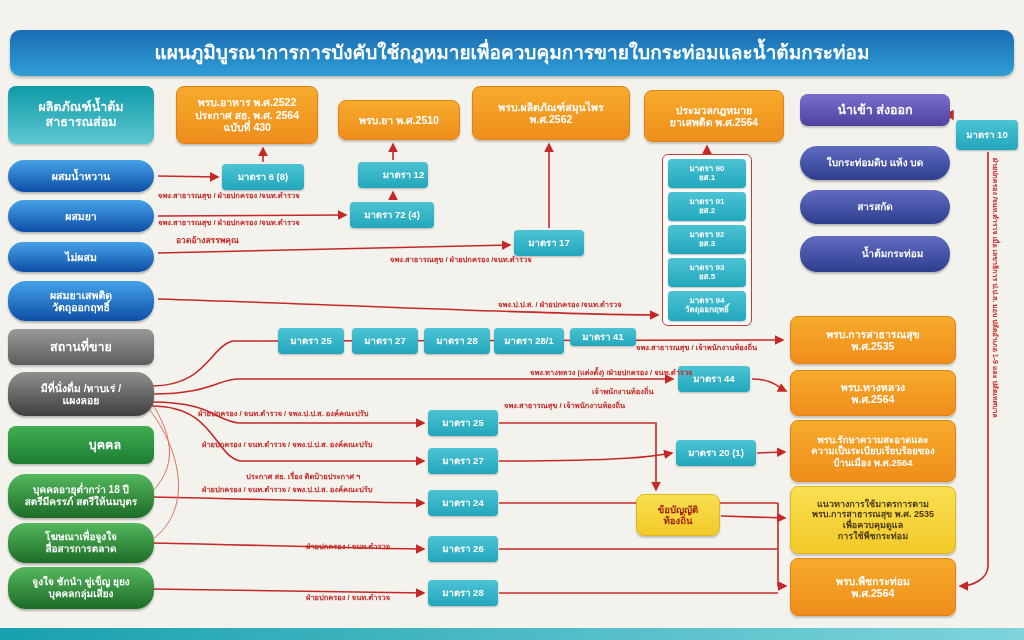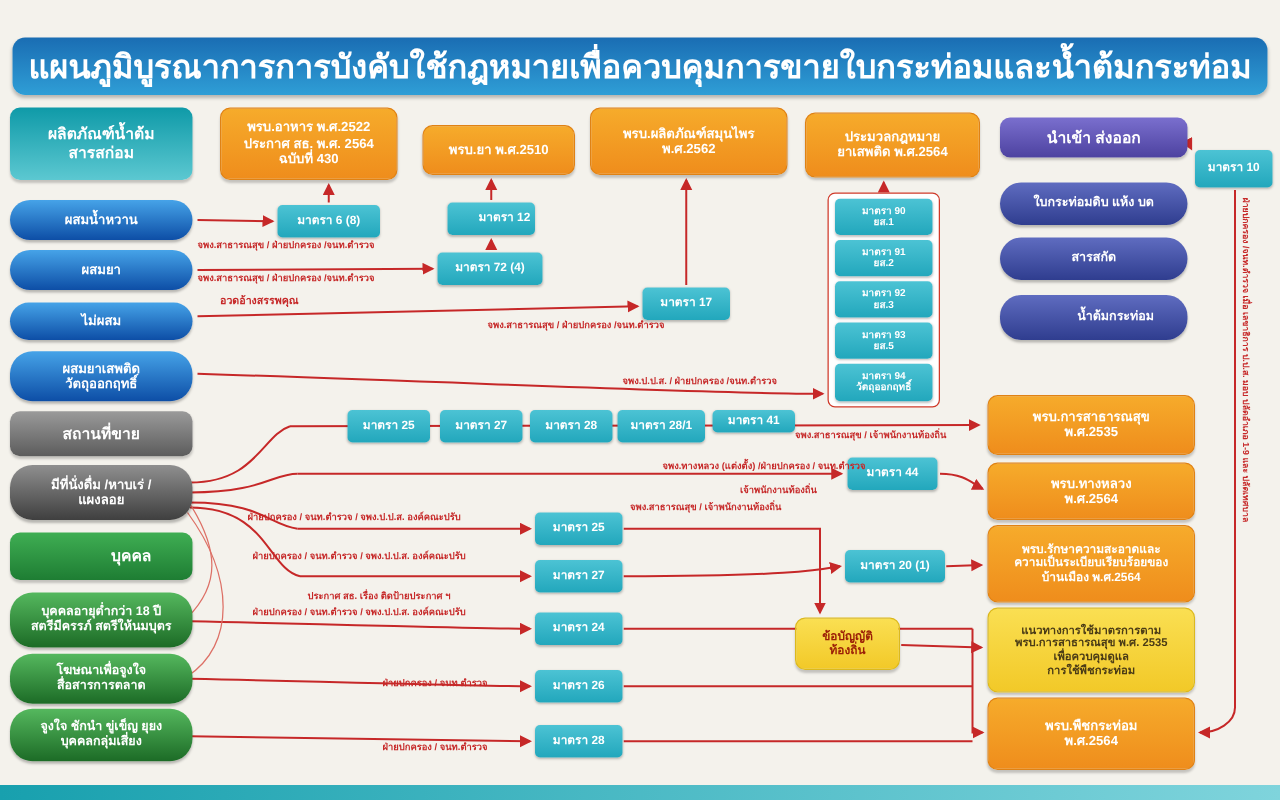--- a/index.html
+++ b/index.html
@@ -6,21 +6,21 @@
   body{
     width:1024px;height:640px;position:relative;overflow:hidden;
     background:#f4f2ec;
     font-family:"Liberation Sans","DejaVu Sans",sans-serif;
   }
   .b{position:absolute;display:flex;align-items:center;justify-content:center;
      text-align:center;white-space:pre-line;box-sizing:border-box;line-height:1.18;
      z-index:2;}
   .title{
     background:linear-gradient(180deg,#1a6db3,#2f9ed6);
-    color:#fff;font-weight:bold;font-size:26px;border-radius:10px;
+    color:#fff;font-weight:bold;font-size:19px;border-radius:10px;
     box-shadow:0 2px 3px rgba(0,0,0,.25);
   }
   .hdr-teal{background:linear-gradient(180deg,#0f9aa8,#5cc8d1);color:#fff;font-weight:bold;font-size:12.5px;border-radius:8px;box-shadow:0 2px 2px rgba(0,0,0,.2);}
   .pill-blue{background:linear-gradient(180deg,#46a3e8,#0d4ea6);color:#fff;font-weight:bold;font-size:10.5px;border-radius:18px;box-shadow:0 2px 2px rgba(0,0,0,.25);}
   .hdr-gray{background:linear-gradient(180deg,#9a9a9a,#5c5c5c);color:#fff;font-weight:bold;font-size:12.5px;border-radius:8px;box-shadow:0 2px 2px rgba(0,0,0,.2);}
   .pill-dark{background:linear-gradient(180deg,#8f8f8f,#3f3f3f);color:#fff;font-weight:bold;font-size:10.5px;border-radius:18px;box-shadow:0 2px 2px rgba(0,0,0,.25);}
   .hdr-green{background:linear-gradient(180deg,#3fae53,#1e7d33);color:#fff;font-weight:bold;font-size:12.5px;border-radius:8px;box-shadow:0 2px 2px rgba(0,0,0,.2);}
   .pill-green{background:linear-gradient(180deg,#55b85e,#1c6b26);color:#fff;font-weight:bold;font-size:10px;border-radius:18px;box-shadow:0 2px 2px rgba(0,0,0,.25);}
   .law{background:linear-gradient(180deg,#f6ab2b,#ef8d1c);color:#fff;font-weight:bold;font-size:10.5px;border-radius:8px;border:1px solid #e08214;box-shadow:0 2px 2px rgba(0,0,0,.2);}
   .sec{background:linear-gradient(180deg,#4cc3d4,#22a7bc);color:#fff;font-weight:bold;font-size:9.5px;border-radius:4px;box-shadow:0 1px 2px rgba(0,0,0,.25);}
@@ -85,21 +85,21 @@
   </g>
   <g stroke="#dd7066" stroke-width="1" fill="none">
     <path d="M150 400 C176 440 176 468 150 494"></path>
     <path d="M150 410 C188 462 188 516 150 541"></path>
   </g>
 </svg>
 
 <div class="b title" style="left:10px;top:30px;width:1004px;height:46px;">แผนภูมิบูรณาการการบังคับใช้กฎหมายเพื่อควบคุมการขายใบกระท่อมและน้ำต้มกระท่อม</div>
 
 <div class="b hdr-teal" style="left:8px;top:86px;width:146px;height:58px;">ผลิตภัณฑ์น้ำต้ม
-สารสก่อม</div>
+สาธารณส่อม</div>
 <div class="b pill-blue" style="left:8px;top:160px;width:146px;height:32px;">ผสมน้ำหวาน</div>
 <div class="b pill-blue" style="left:8px;top:200px;width:146px;height:32px;">ผสมยา</div>
 <div class="b pill-blue" style="left:8px;top:242px;width:146px;height:30px;">ไม่ผสม</div>
 <div class="b pill-blue" style="left:8px;top:281px;width:146px;height:40px;">ผสมยาเสพติด
 วัตถุออกฤทธิ์</div>
 
 <div class="b hdr-gray" style="left:8px;top:329px;width:146px;height:36px;">สถานที่ขาย</div>
 <div class="b pill-dark" style="left:8px;top:372px;width:146px;height:44px;">มีที่นั่งดื่ม /หาบเร่ /
 แผงลอย</div>
 

